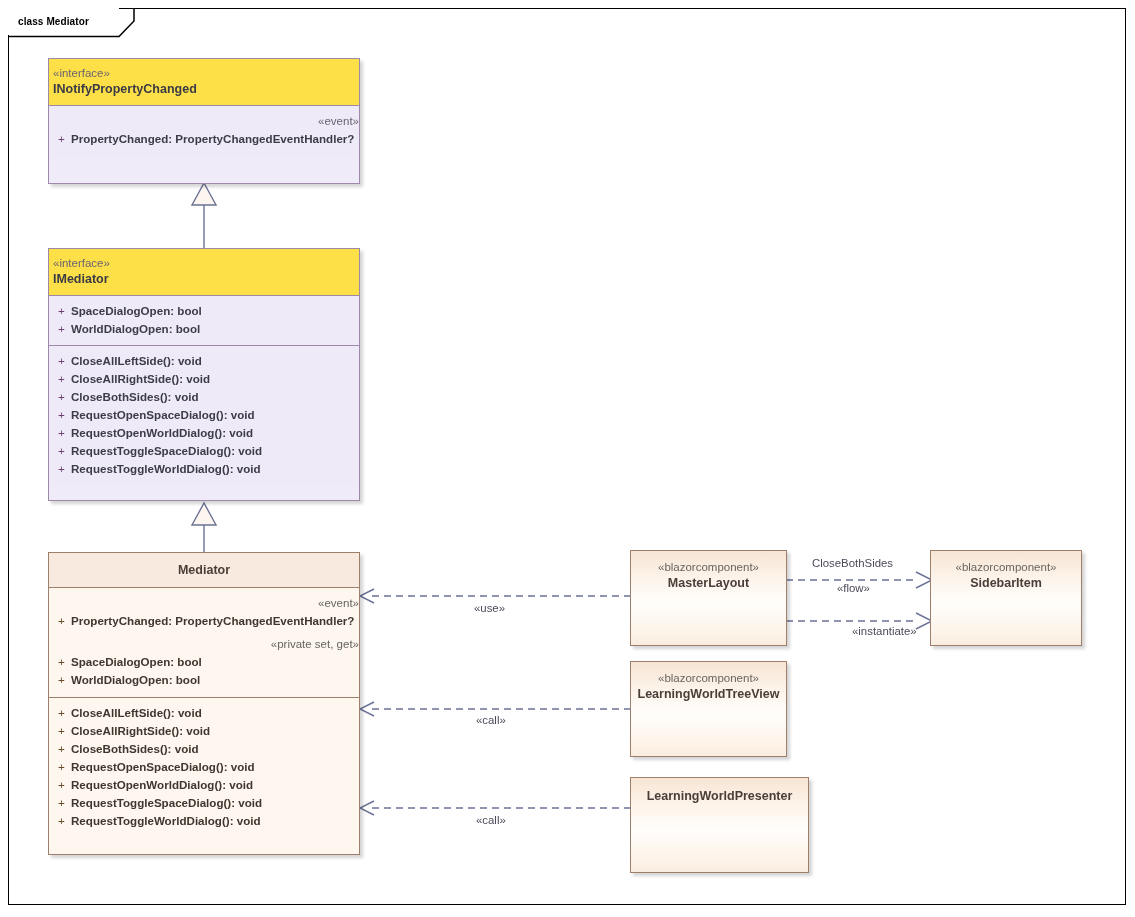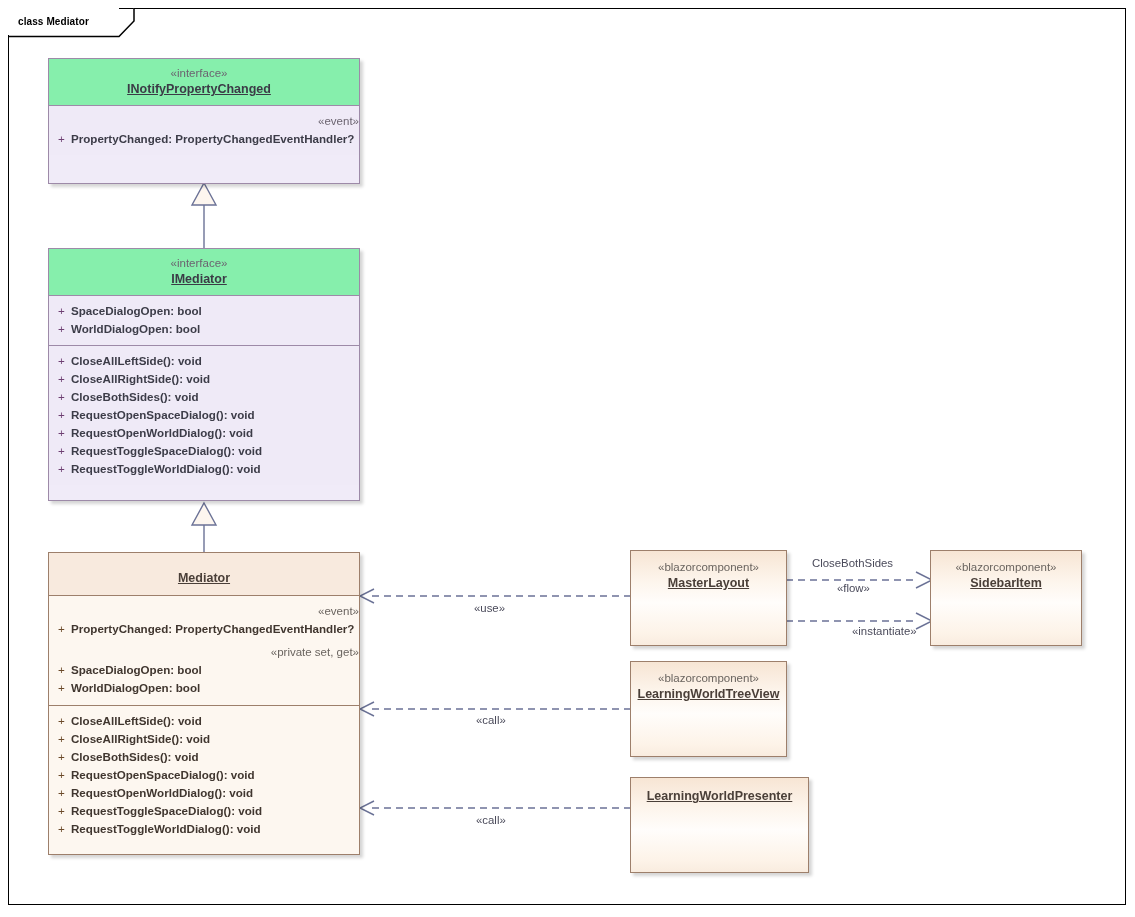--- a/index.html
+++ b/index.html
@@ -70,23 +70,23 @@
     box-sizing: border-box;
     width: 100%;
   }
 
   
   .box-iface {
     border: 1px solid #9d8aa8;
     background: #f0ebf8;
   }
   .box-iface .head {
-    background: #86efac;
+    background: #fde047;
     border-bottom: 1px solid #9d8aa8;
-    text-align: center;
+    text-align: left;
     padding: 7px 14px 8px 4px;
   }
   .box-iface .sep {
     border-bottom: 1px solid #9d8aa8;
   }
   .box-iface .body {
     background: #efeaf7;
   }
 
   
@@ -132,21 +132,20 @@
   .box-class .stereotype,
   .box-comp .stereotype {
     color: #6a645f;
   }
   .classname {
     font-size: 12.5px;
     font-weight: bold;
     color: #3b3b46;
     line-height: 16px;
     white-space: nowrap;
-    text-decoration: underline;
   }
   .box-class .classname,
   .box-comp .classname {
     color: #4a3f38;
   }
 
   
   .member {
     display: flex;
     align-items: baseline;
@@ -317,21 +316,21 @@
         <span class="sig">RequestToggleSpaceDialog(): void</span>
       </div>
       <div class="member">
         <span class="vis">+</span>
         <span class="sig">RequestToggleWorldDialog(): void</span>
       </div>
     </div>
   </div>
 
   <div class="uml-box box-class" style="left:48px; top:552px; width:312px; height:303px;">
-    <div class="compartment head" style="padding-top:17px; padding-bottom:9px;">
+    <div class="compartment head" style="padding-top:9px; padding-bottom:9px;">
       <div class="classname">Mediator</div>
     </div>
     <div class="compartment body sep" style="padding-top:6px; padding-bottom:8px;">
       <div class="group-stereo">«event»</div>
       <div class="member">
         <span class="vis">+</span>
         <span class="sig">PropertyChanged: PropertyChangedEventHandler?</span>
       </div>
       <div class="group-stereo" style="margin-top:5px;">«private set, get»</div>
       <div class="member">

